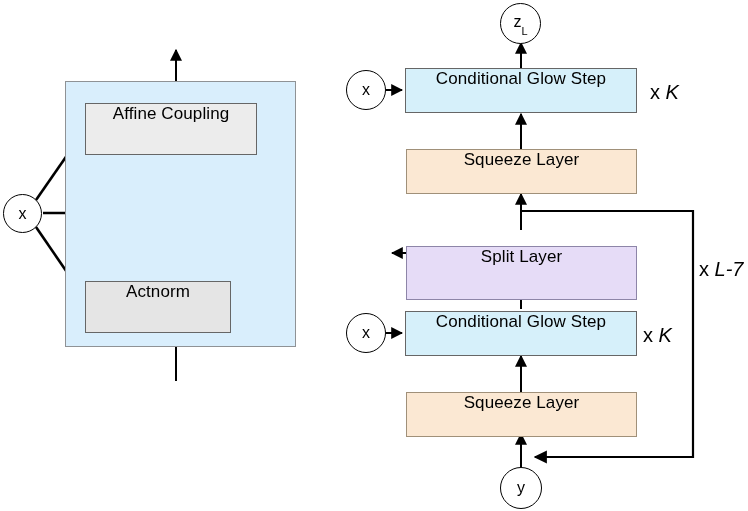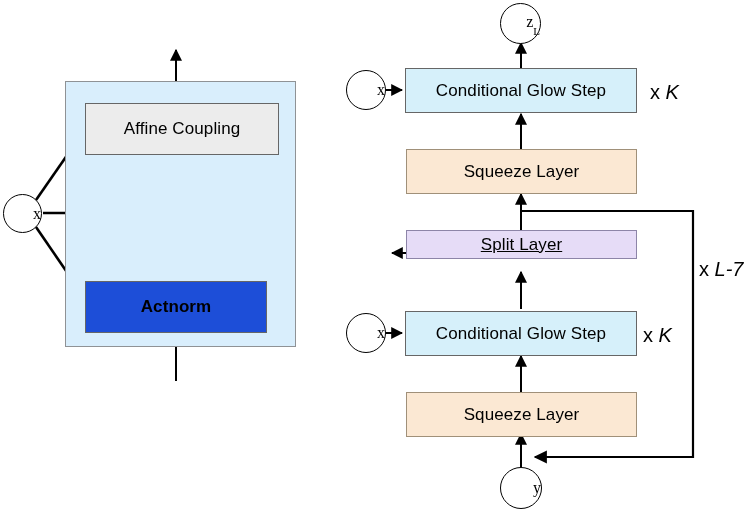--- a/index.html
+++ b/index.html
@@ -21,21 +21,20 @@
     position: absolute;
     top: 0;
     left: 0;
     width: 748px;
     height: 511px;
   }
   .node-box {
     position: absolute;
     box-sizing: border-box;
     display: flex;
-    align-items: center;
     justify-content: center;
     font-family: "Liberation Sans", sans-serif;
     font-size: 17px;
     color: #000000;
     letter-spacing: 0.1px;
     white-space: nowrap;
   }
   .panel-outer {
     position: absolute;
     box-sizing: border-box;
@@ -43,22 +42,22 @@
     border: 1px solid #8f9295;
   }
   .circle-node {
     position: absolute;
     box-sizing: border-box;
     border-radius: 50%;
     background: #ffffff;
     border: 1.6px solid #000000;
     display: flex;
     align-items: center;
-    justify-content: flex-end;
-    font-family: Liberation Serif, serif;
+    justify-content: center;
+    font-family: Liberation Sans, sans-serif;
     font-size: 16px;
     color: #000000;
   }
   .circle-node .sub {
     font-size: 11px;
     vertical-align: sub;
     position: relative;
     top: 3px;
     left: 0px;
   }
@@ -118,47 +117,47 @@
 
     <line x1="386" y1="90" x2="402" y2="90" stroke="#000000" stroke-width="2" marker-end="url(#arrow)"></line>
 
     <line x1="386" y1="333" x2="402" y2="333" stroke="#000000" stroke-width="2" marker-end="url(#arrow)"></line>
 
     <path d="M 521 211 L 693 211 L 693 457 L 535 457" fill="none" stroke="#000000" stroke-width="2.2" marker-end="url(#arrow)"></path>
   </svg>
 
   <div class="panel-outer" style="left:65px; top:81px; width:231px; height:266px;"></div>
 
-  <div class="node-box" style="left:85px; top:103px; width:194px; height:52px;
+  <div class="node-box" style="left:85px; top:103px; width:172px; height:52px;
               background:#ececec; border:1.4px solid #666666;">
     <span>Affine Coupling</span>
   </div>
 
 
-  <div class="node-box" style="left:85px; top:281px; width:182px; height:52px;
-              background:#1d4ed8; border:1.4px solid #666666;font-weight:bold;">
+  <div class="node-box" style="left:85px; top:281px; width:146px; height:52px;
+              background:#e5e5e5; border:1.4px solid #666666;">
     <span>Actnorm</span>
   </div>
 
   <div class="circle-node" style="left:3px; top:194px; width:39px; height:39px;">
     <span>x</span>
   </div>
 
   <div class="node-box" style="left:405px; top:68px; width:232px; height:45px;
               background:#d6f0fa; border:1.4px solid #666666;">
     <span>Conditional Glow Step</span>
   </div>
 
   <div class="node-box" style="left:406px; top:149px; width:231px; height:45px;
               background:#fbe8d3; border:1.2px solid #a09079;">
     <span>Squeeze Layer</span>
   </div>
 
-  <div class="node-box" style="left:406px; top:230px; width:231px; height:29px;
-              background:#e6dcf7; border:1.2px solid #8d85a8;text-decoration:underline;">
+  <div class="node-box" style="left:406px; top:246px; width:231px; height:54px;
+              background:#e6dcf7; border:1.2px solid #8d85a8;">
     <span>Split Layer</span>
   </div>
 
   <div class="node-box" style="left:405px; top:311px; width:232px; height:45px;
               background:#d6f0fa; border:1.4px solid #666666;">
     <span>Conditional Glow Step</span>
   </div>
 
   <div class="node-box" style="left:406px; top:392px; width:231px; height:45px;
               background:#fbe8d3; border:1.2px solid #a09079;">

